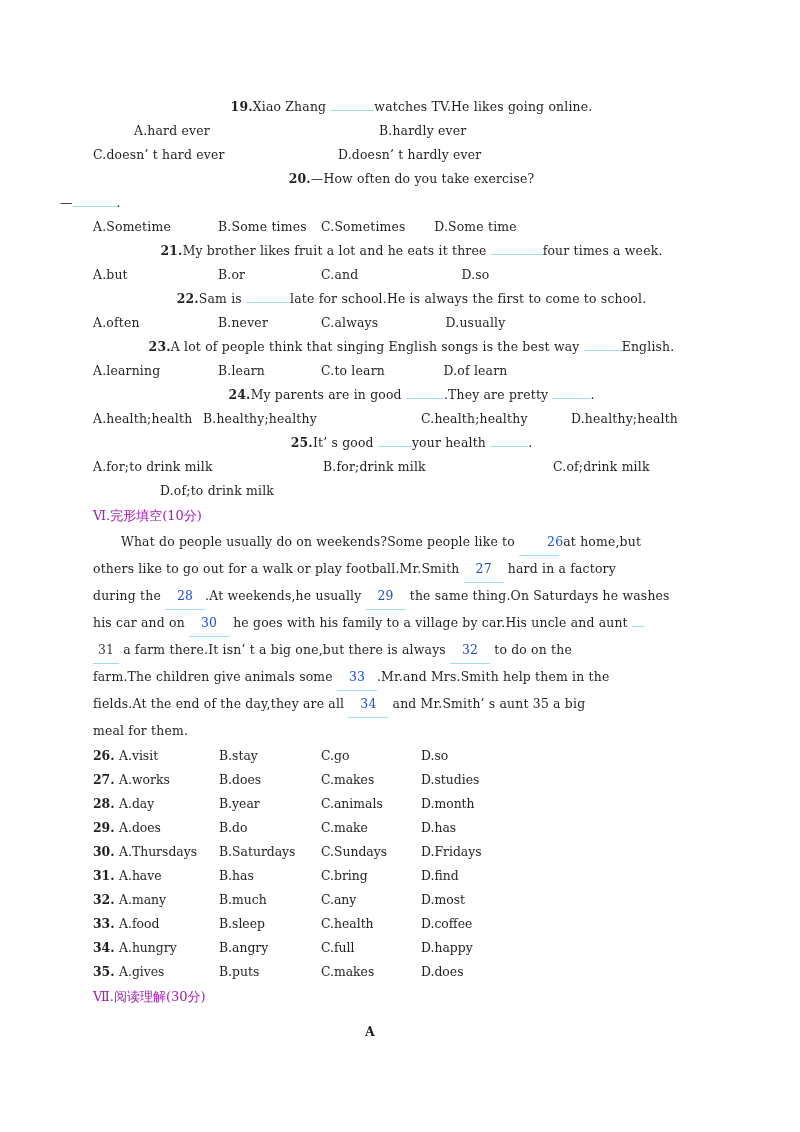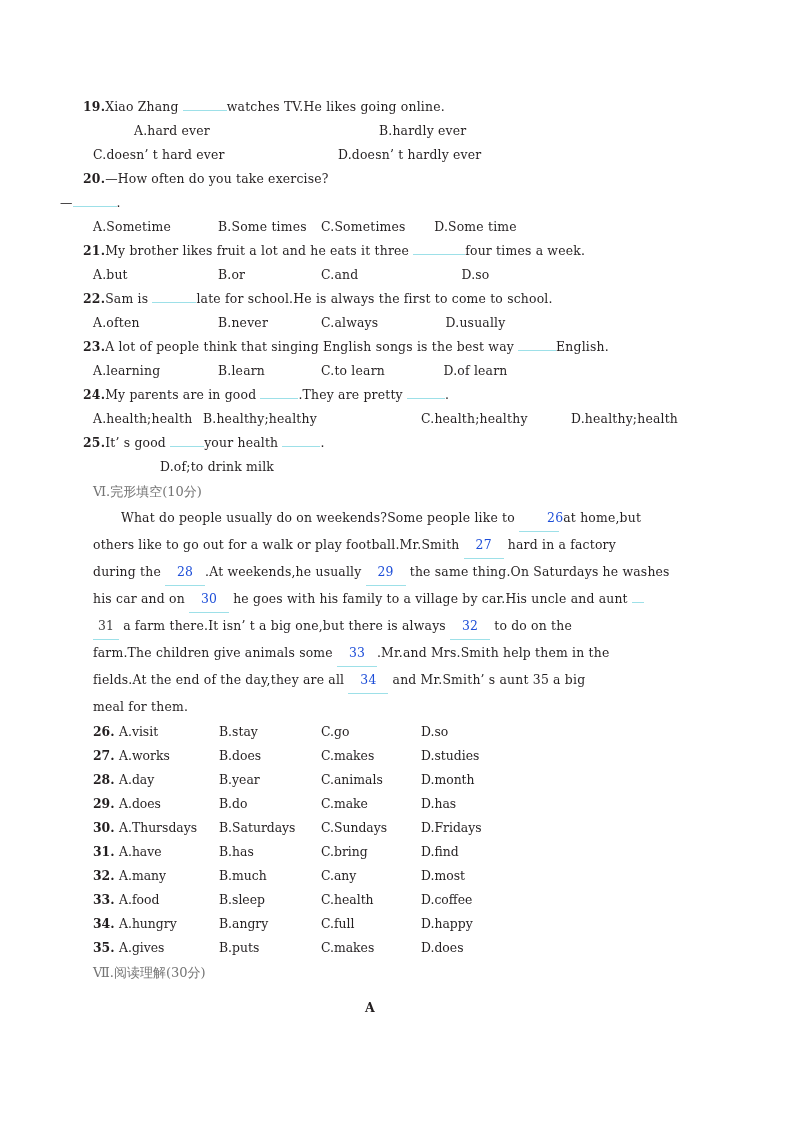--- a/index.html
+++ b/index.html
@@ -20,21 +20,21 @@
     width: 800px; height: 1132px;
     padding: 95px 60px 0 60px;
   }
   
   .line {
     font-size: 12.4px;
     line-height: 24px;
     white-space: pre;
     letter-spacing: 0.2px;
   }
-  .qline { margin-left: 23px; }
+  .qline { margin-left: 23px; text-align: center; }
   .optline { margin-left: 33px; }
   .qnum { font-weight: bold; }
   
   .blank {
     display: inline-block;
     border-bottom: 1.4px solid #9de0e8;
     vertical-align: baseline;
     height: 14px;
   }
   .blank-w1 { width: 44px; }
@@ -61,21 +61,21 @@
     border-bottom: 1.4px solid #9de0e8;
     color: #404040;
     text-align: center;
     width: 26px;
     font-size: 12.4px;
   }
   
   .section-head {
     font-size: 13px;
     line-height: 26px;
-    color: #737373;
+    color: #a21caf;
     font-family: "DejaVu Serif", "Liberation Serif", serif;
     margin-left: 33px;
     white-space: pre;
   }
   
   .passage .line { margin-left: 33px; line-height: 26px; }
   .passage .line.indent { text-indent: 28px; }
   
   .optrow {
     margin-left: 33px;
@@ -127,20 +127,21 @@
   <div class="line qline"><span class="qnum">22.</span><span>Sam is </span><span class="blank blank-w1"></span><span>late for school.He is always the first to come to school.</span></div>
   <div class="line optline mc"><span class="c0">A.often</span><span class="c1">B.never</span><span class="c2">C.always</span><span class="c3">D.usually</span></div>
 
   <div class="line qline"><span class="qnum">23.</span><span>A lot of people think that singing English songs is the best way </span><span class="blank blank-w3"></span><span>English.</span></div>
   <div class="line optline mc"><span class="c0">A.learning</span><span class="c1">B.learn</span><span class="c2">C.to learn</span><span class="c3">D.of learn</span></div>
 
   <div class="line qline"><span class="qnum">24.</span><span>My parents are in good </span><span class="blank blank-w3"></span><span>.They are pretty </span><span class="blank blank-w3"></span><span>.</span></div>
   <div class="line optline mc"><span style="width:110px">A.health;health</span><span style="width:218px">B.healthy;healthy</span><span style="width:150px">C.health;healthy</span><span>D.healthy;health</span></div>
 
   <div class="line qline"><span class="qnum">25.</span><span>It’ s good </span><span class="blank blank-w4"></span><span>your health </span><span class="blank blank-w3"></span><span>.</span></div>
+  <div class="line optline mc"><span style="width:230px">A.for;to drink milk</span><span style="width:230px">B.for;drink milk</span><span>C.of;drink milk</span></div>
   <div class="line optline indent-d"><span>D.of;to drink milk</span></div>
 
   <div class="section-head">Ⅵ.完形填空(10分)</div>
 
   <div class="passage">
     <div class="line indent"><span>What do people usually do on weekends?Some people like to </span><span class="cblank">26</span><span> at home,but</span></div>
 
     <div class="line"><span>others like to go out for a walk or play football.Mr.Smith </span><span class="cblank">27</span><span> hard in a factory</span></div>
 
     <div class="line"><span>during the </span><span class="cblank">28</span><span>.At weekends,he usually </span><span class="cblank">29</span><span> the same thing.On Saturdays he washes</span></div>

